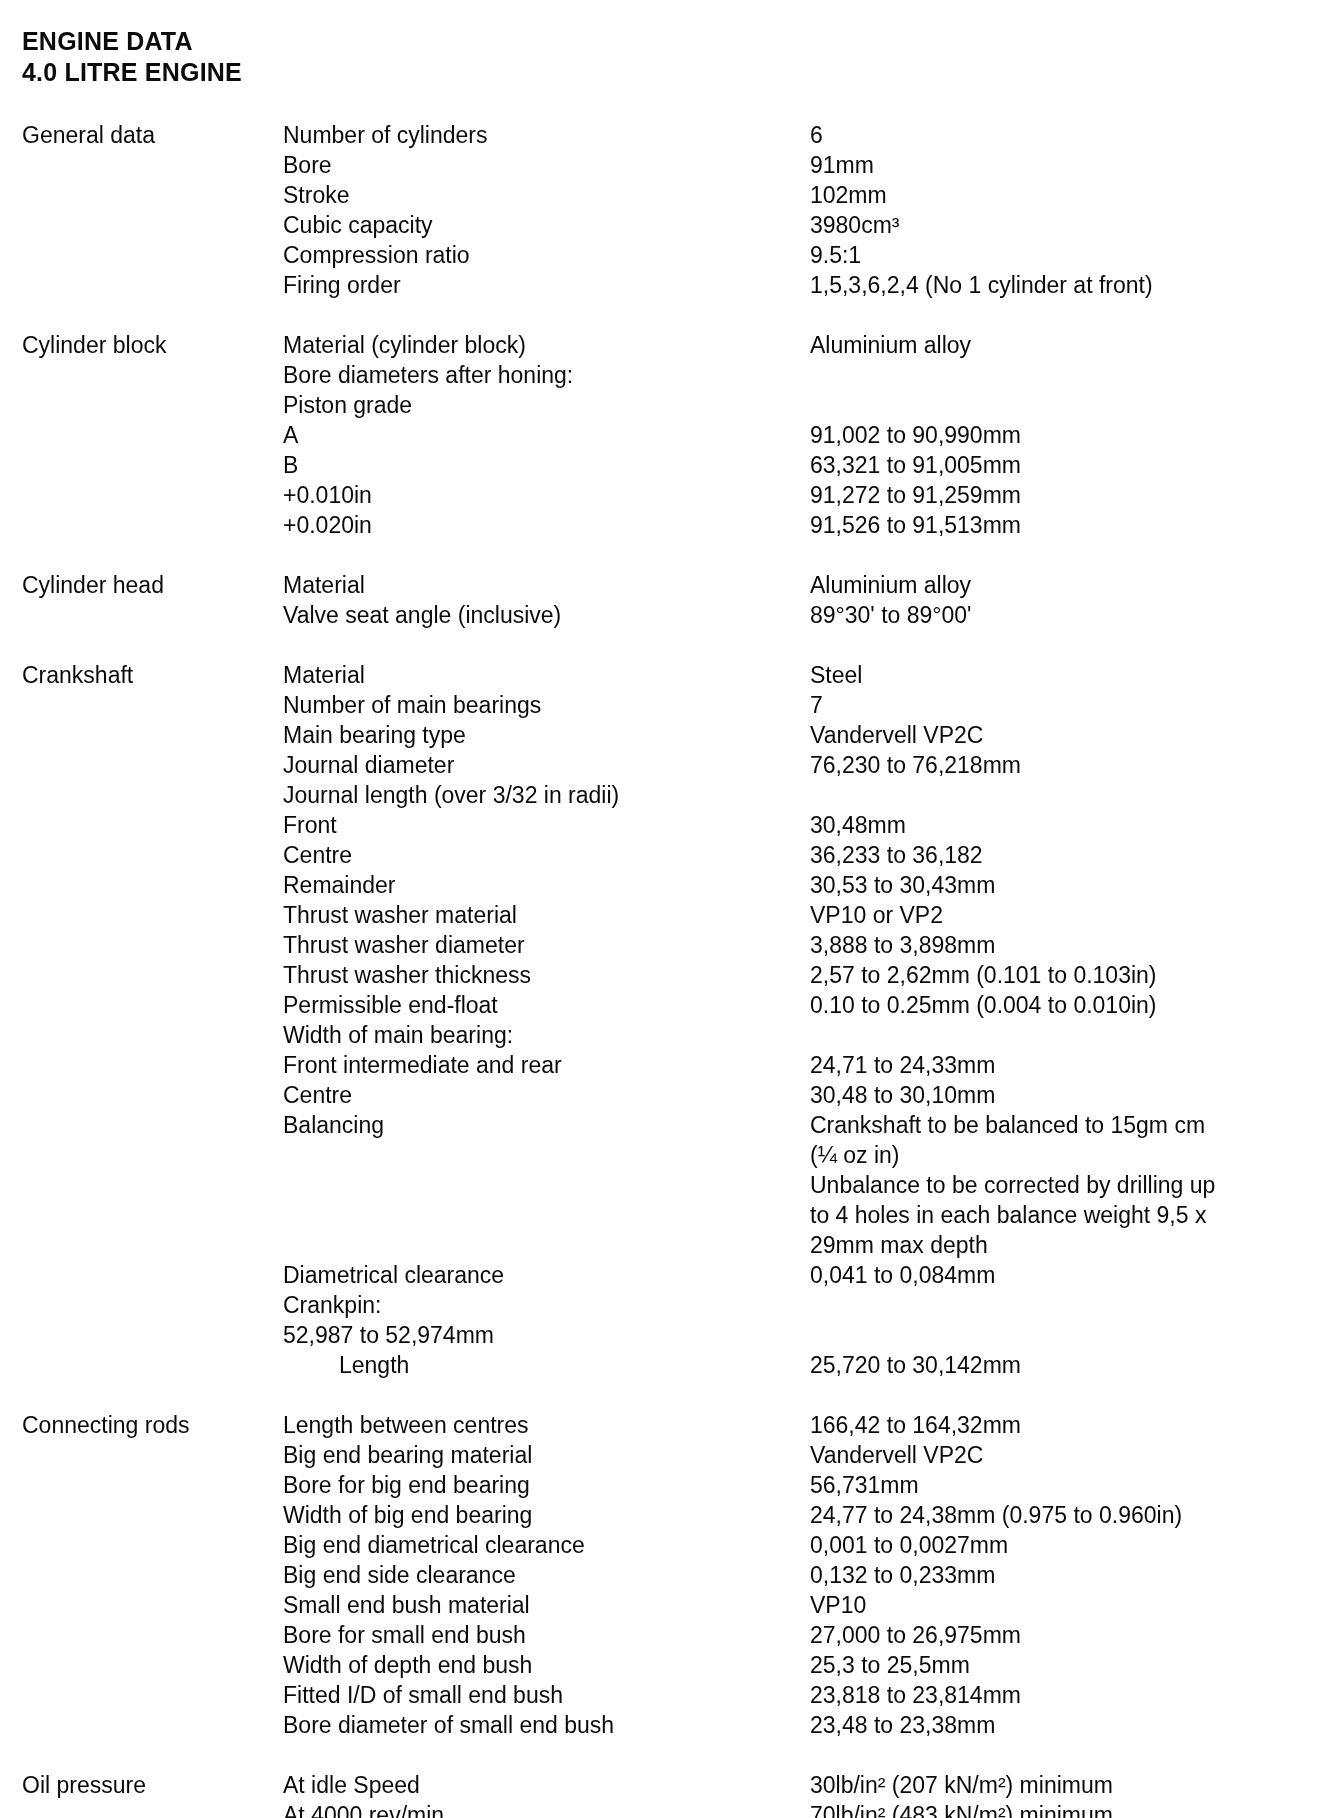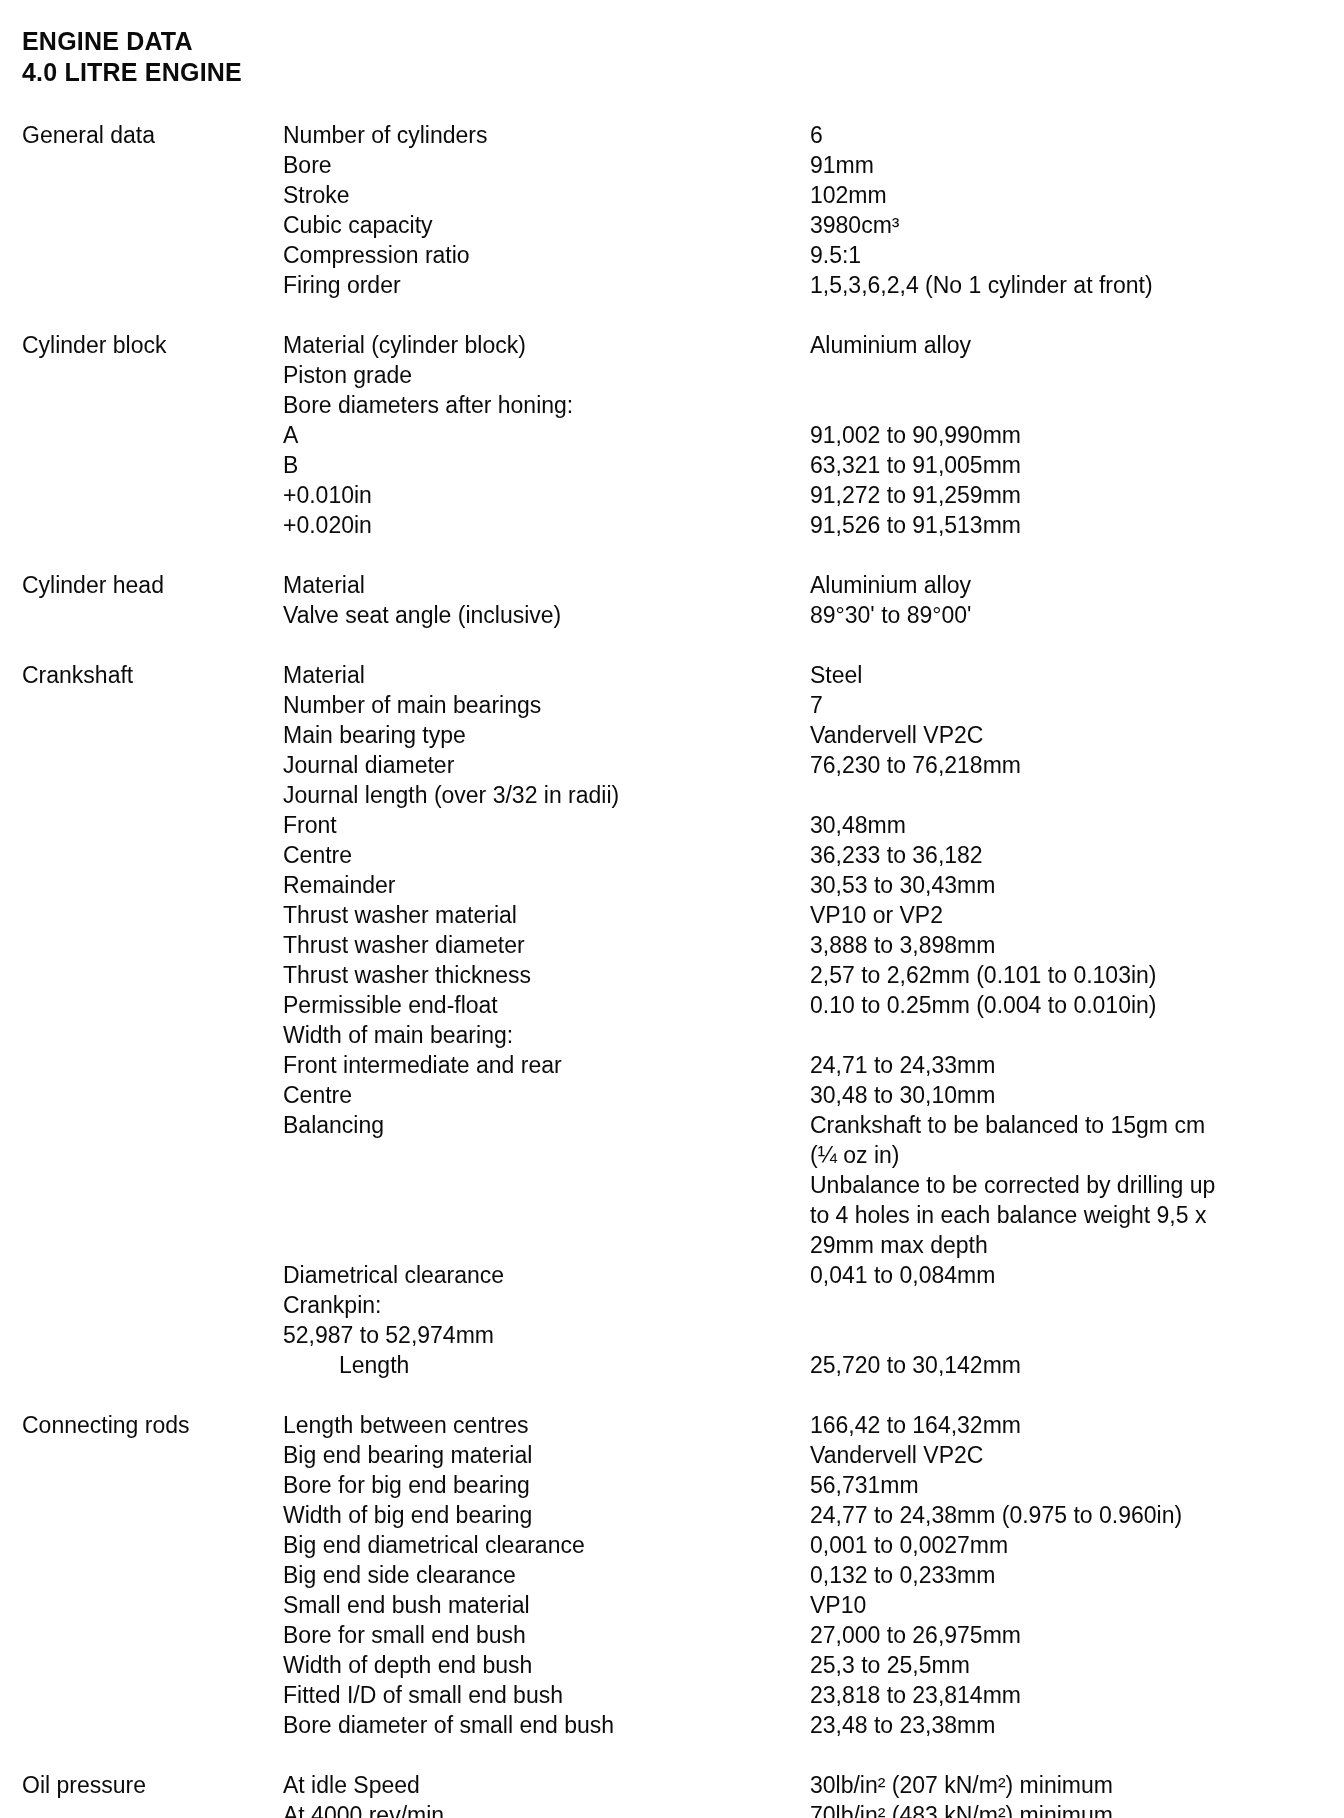--- a/index.html
+++ b/index.html
@@ -114,25 +114,25 @@
         </div>
       </div>
       <div class="section">
         <div class="section-category">Cylinder block</div>
         <div class="section-rows">
           <div class="spec-row">
             <div class="spec-param">Material (cylinder block)</div>
             <div class="spec-value">Aluminium alloy</div>
           </div>
           <div class="spec-row">
+            <div class="spec-param">Bore diameters after honing:</div>
+            <div class="spec-value"></div>
+          </div>
+          <div class="spec-row">
             <div class="spec-param">Piston grade</div>
-            <div class="spec-value"></div>
-          </div>
-          <div class="spec-row">
-            <div class="spec-param">Bore diameters after honing:</div>
             <div class="spec-value"></div>
           </div>
           <div class="spec-row">
             <div class="spec-param">A</div>
             <div class="spec-value">91,002 to 90,990mm</div>
           </div>
           <div class="spec-row">
             <div class="spec-param">B</div>
             <div class="spec-value">63,321 to 91,005mm</div>
           </div>

